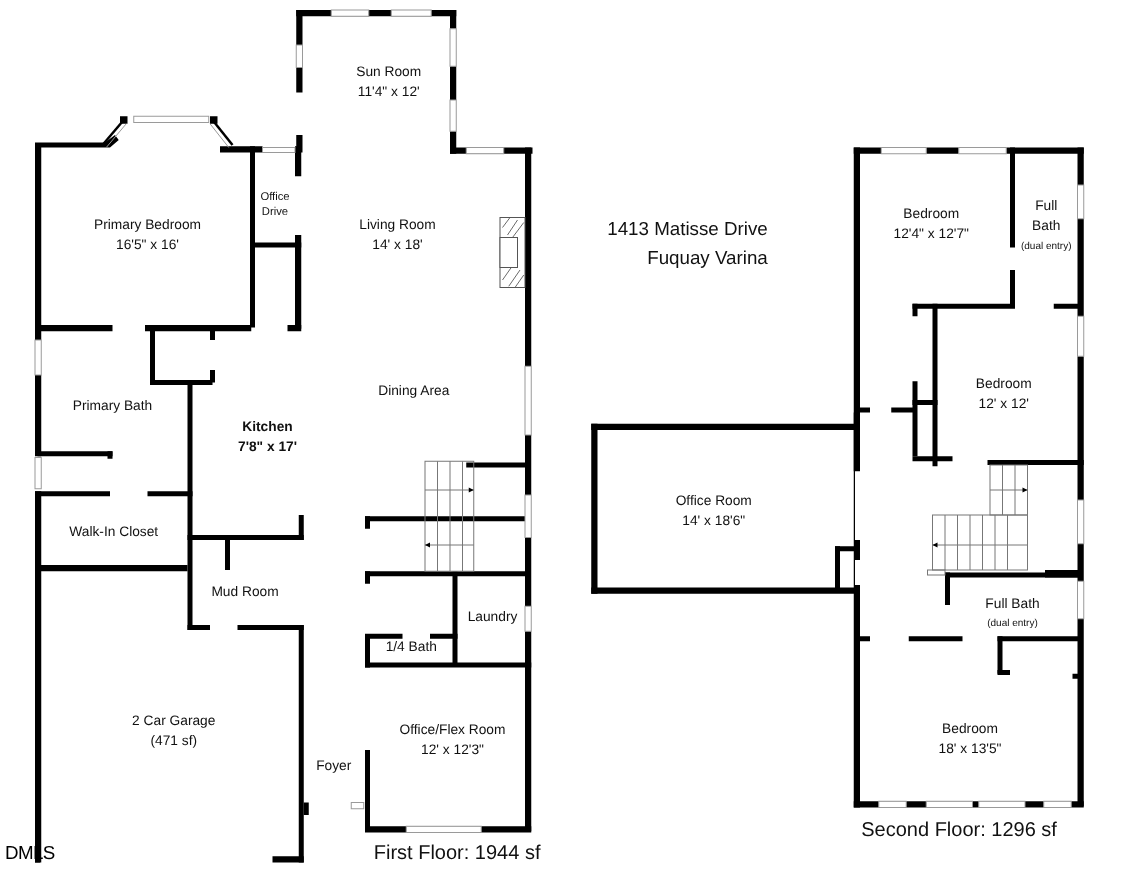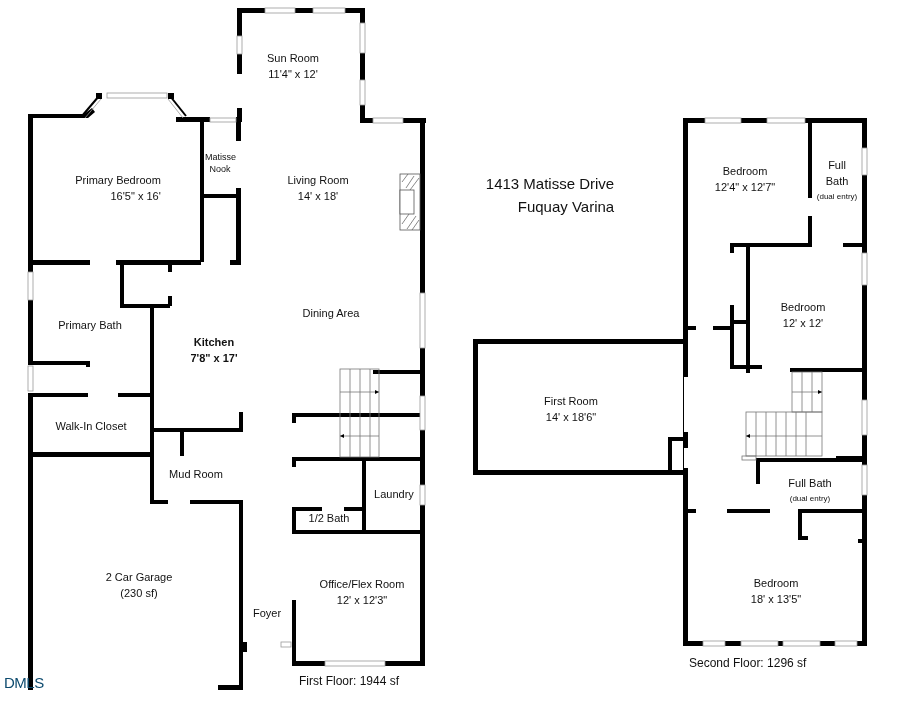--- a/index.html
+++ b/index.html
@@ -7,22 +7,22 @@
   svg#plan { position: absolute; left: 0; top: 0; }
   .wall { fill: #000; }
   .win { fill: #fff; stroke: #9a9a9a; stroke-width: 0.8; }
   .stair { fill: none; stroke: #777; stroke-width: 0.8; }
   .lbl { position: absolute; text-align: center; white-space: nowrap; transform: translateX(-50%); font-size: 11px; line-height: 16px; }
   .lbl .dim { display: block; }
   .lbl.small { font-size: 9px; line-height: 12px; }
   .lbl .sub { display: block; font-size: 8px; }
   .title-block { position: absolute; left: 550px; top: 172px; transform: translateX(-50%); text-align: right; font-size: 15px; line-height: 23px; }
   .title-block .sqft { margin-top: 1px; }
-  .floor-label { position: absolute; font-size: 12px; }
-  .mls { position: absolute; left: 4px; top: 674px; font-size: 15px; letter-spacing: -0.5px; color: #0c4a6e; }
+  .floor-label { position: absolute; font-size: 16px; }
+  .mls { position: absolute; left: 4px; top: 674px; font-size: 15px; letter-spacing: -0.5px; color: #000000; }
 </style>
 </head>
 <body>
 
 <svg id="plan" width="900" height="715" viewBox="0 0 900 715" xmlns="http://www.w3.org/2000/svg">
 
   <g>
 
     <rect class="wall" x="237" y="8" width="128" height="5"></rect>
     <rect class="wall" x="237" y="8" width="5" height="28"></rect>
@@ -212,30 +212,30 @@
     <polygon points="746,436 750,434 750,438" fill="#000"></polygon>
     <rect class="stair" x="742" y="456" width="14" height="4"></rect>
   </g>
 </svg>
 
 <div class="title-block">
   <div>1413 Matisse Drive</div>
   <div>Fuquay Varina</div>
 </div>
 
-<div class="lbl" style="left:293px; top:50px;">
+<div class="lbl" style="left:311px; top:50px;">
   <span>Sun Room</span>
   <span class="dim">11'4" x 12'</span>
 </div>
-<div class="lbl" style="left:118px; top:172px;text-align:right;">
+<div class="lbl" style="left:118px; top:172px;">
   <span>Primary Bedroom</span>
   <span class="dim">16'5" x 16'</span>
 </div>
 <div class="lbl small" style="left:220px; top:151px; white-space:normal; width:30px;">
-  <span>Matisse Nook</span>
+  <span>Office Drive</span>
 </div>
 <div class="lbl" style="left:318px; top:172px;text-align:center;">
   <span>Living Room</span>
   <span class="dim">14' x 18'</span>
 </div>
 <div class="lbl" style="left:331px; top:305px;">
   <span>Dining Area</span>
 </div>
 <div class="lbl" style="left:90px; top:317px;">
   <span>Primary Bath</span>
@@ -247,25 +247,25 @@
 <div class="lbl" style="left:91px; top:418px;">
   <span>Walk-In Closet</span>
 </div>
 <div class="lbl" style="left:196px; top:466px;">
   <span>Mud Room</span>
 </div>
 <div class="lbl" style="left:394px; top:486px;">
   <span>Laundry</span>
 </div>
 <div class="lbl" style="left:329px; top:510px;">
-  <span>1/2 Bath</span>
+  <span>1/4 Bath</span>
 </div>
 <div class="lbl" style="left:139px; top:569px;">
   <span>2 Car Garage</span>
-  <span class="dim">(230 sf)</span>
+  <span class="dim">(471 sf)</span>
 </div>
 <div class="lbl" style="left:267px; top:605px;">
   <span>Foyer</span>
 </div>
 <div class="lbl" style="left:362px; top:576px;">
   <span>Office/Flex Room</span>
   <span class="dim">12' x 12'3"</span>
 </div>
 <div class="floor-label" style="left:299px; top:674px;">First Floor: 1944 sf</div>
 
@@ -275,21 +275,21 @@
 </div>
 <div class="lbl" style="left:837px; top:157px;">
   <span style="display:block; width:28px; white-space:normal; margin:0 auto;">Full Bath</span>
   <span class="sub">(dual entry)</span>
 </div>
 <div class="lbl" style="left:803px; top:299px;">
   <span>Bedroom</span>
   <span class="dim">12' x 12'</span>
 </div>
 <div class="lbl" style="left:571px; top:393px;">
-  <span>First Room</span>
+  <span>Office Room</span>
   <span class="dim">14' x 18'6"</span>
 </div>
 <div class="lbl" style="left:810px; top:475px;">
   <span>Full Bath</span>
   <span class="sub">(dual entry)</span>
 </div>
 <div class="lbl" style="left:776px; top:575px;">
   <span>Bedroom</span>
   <span class="dim">18' x 13'5"</span>
 </div>

